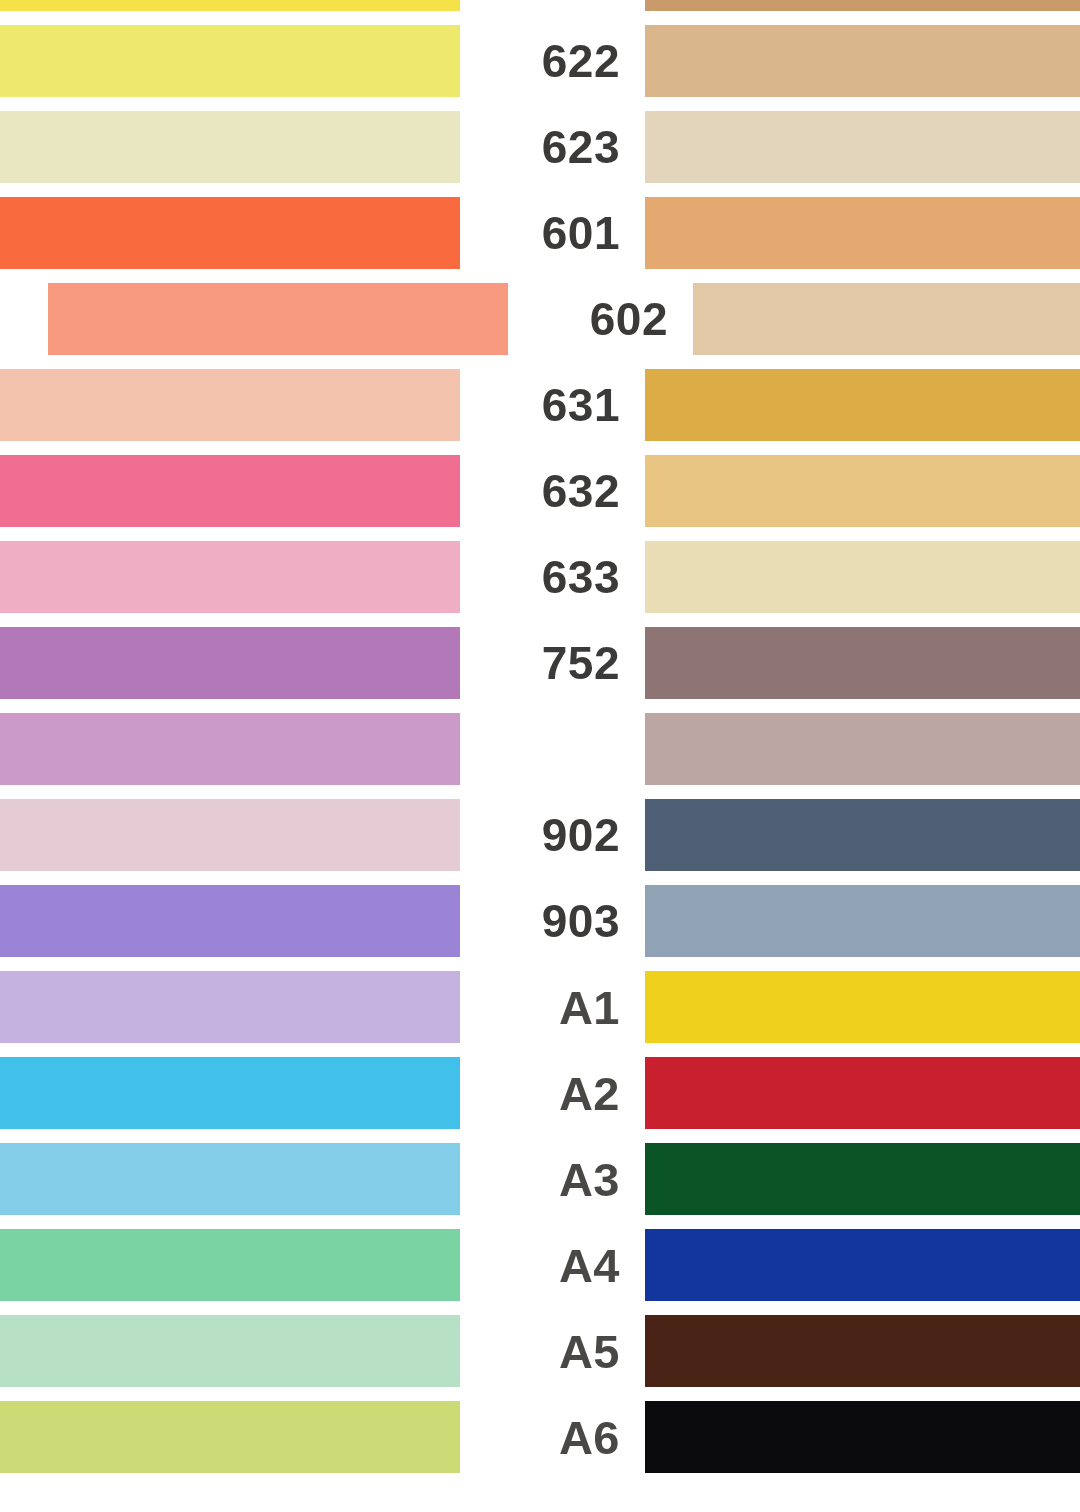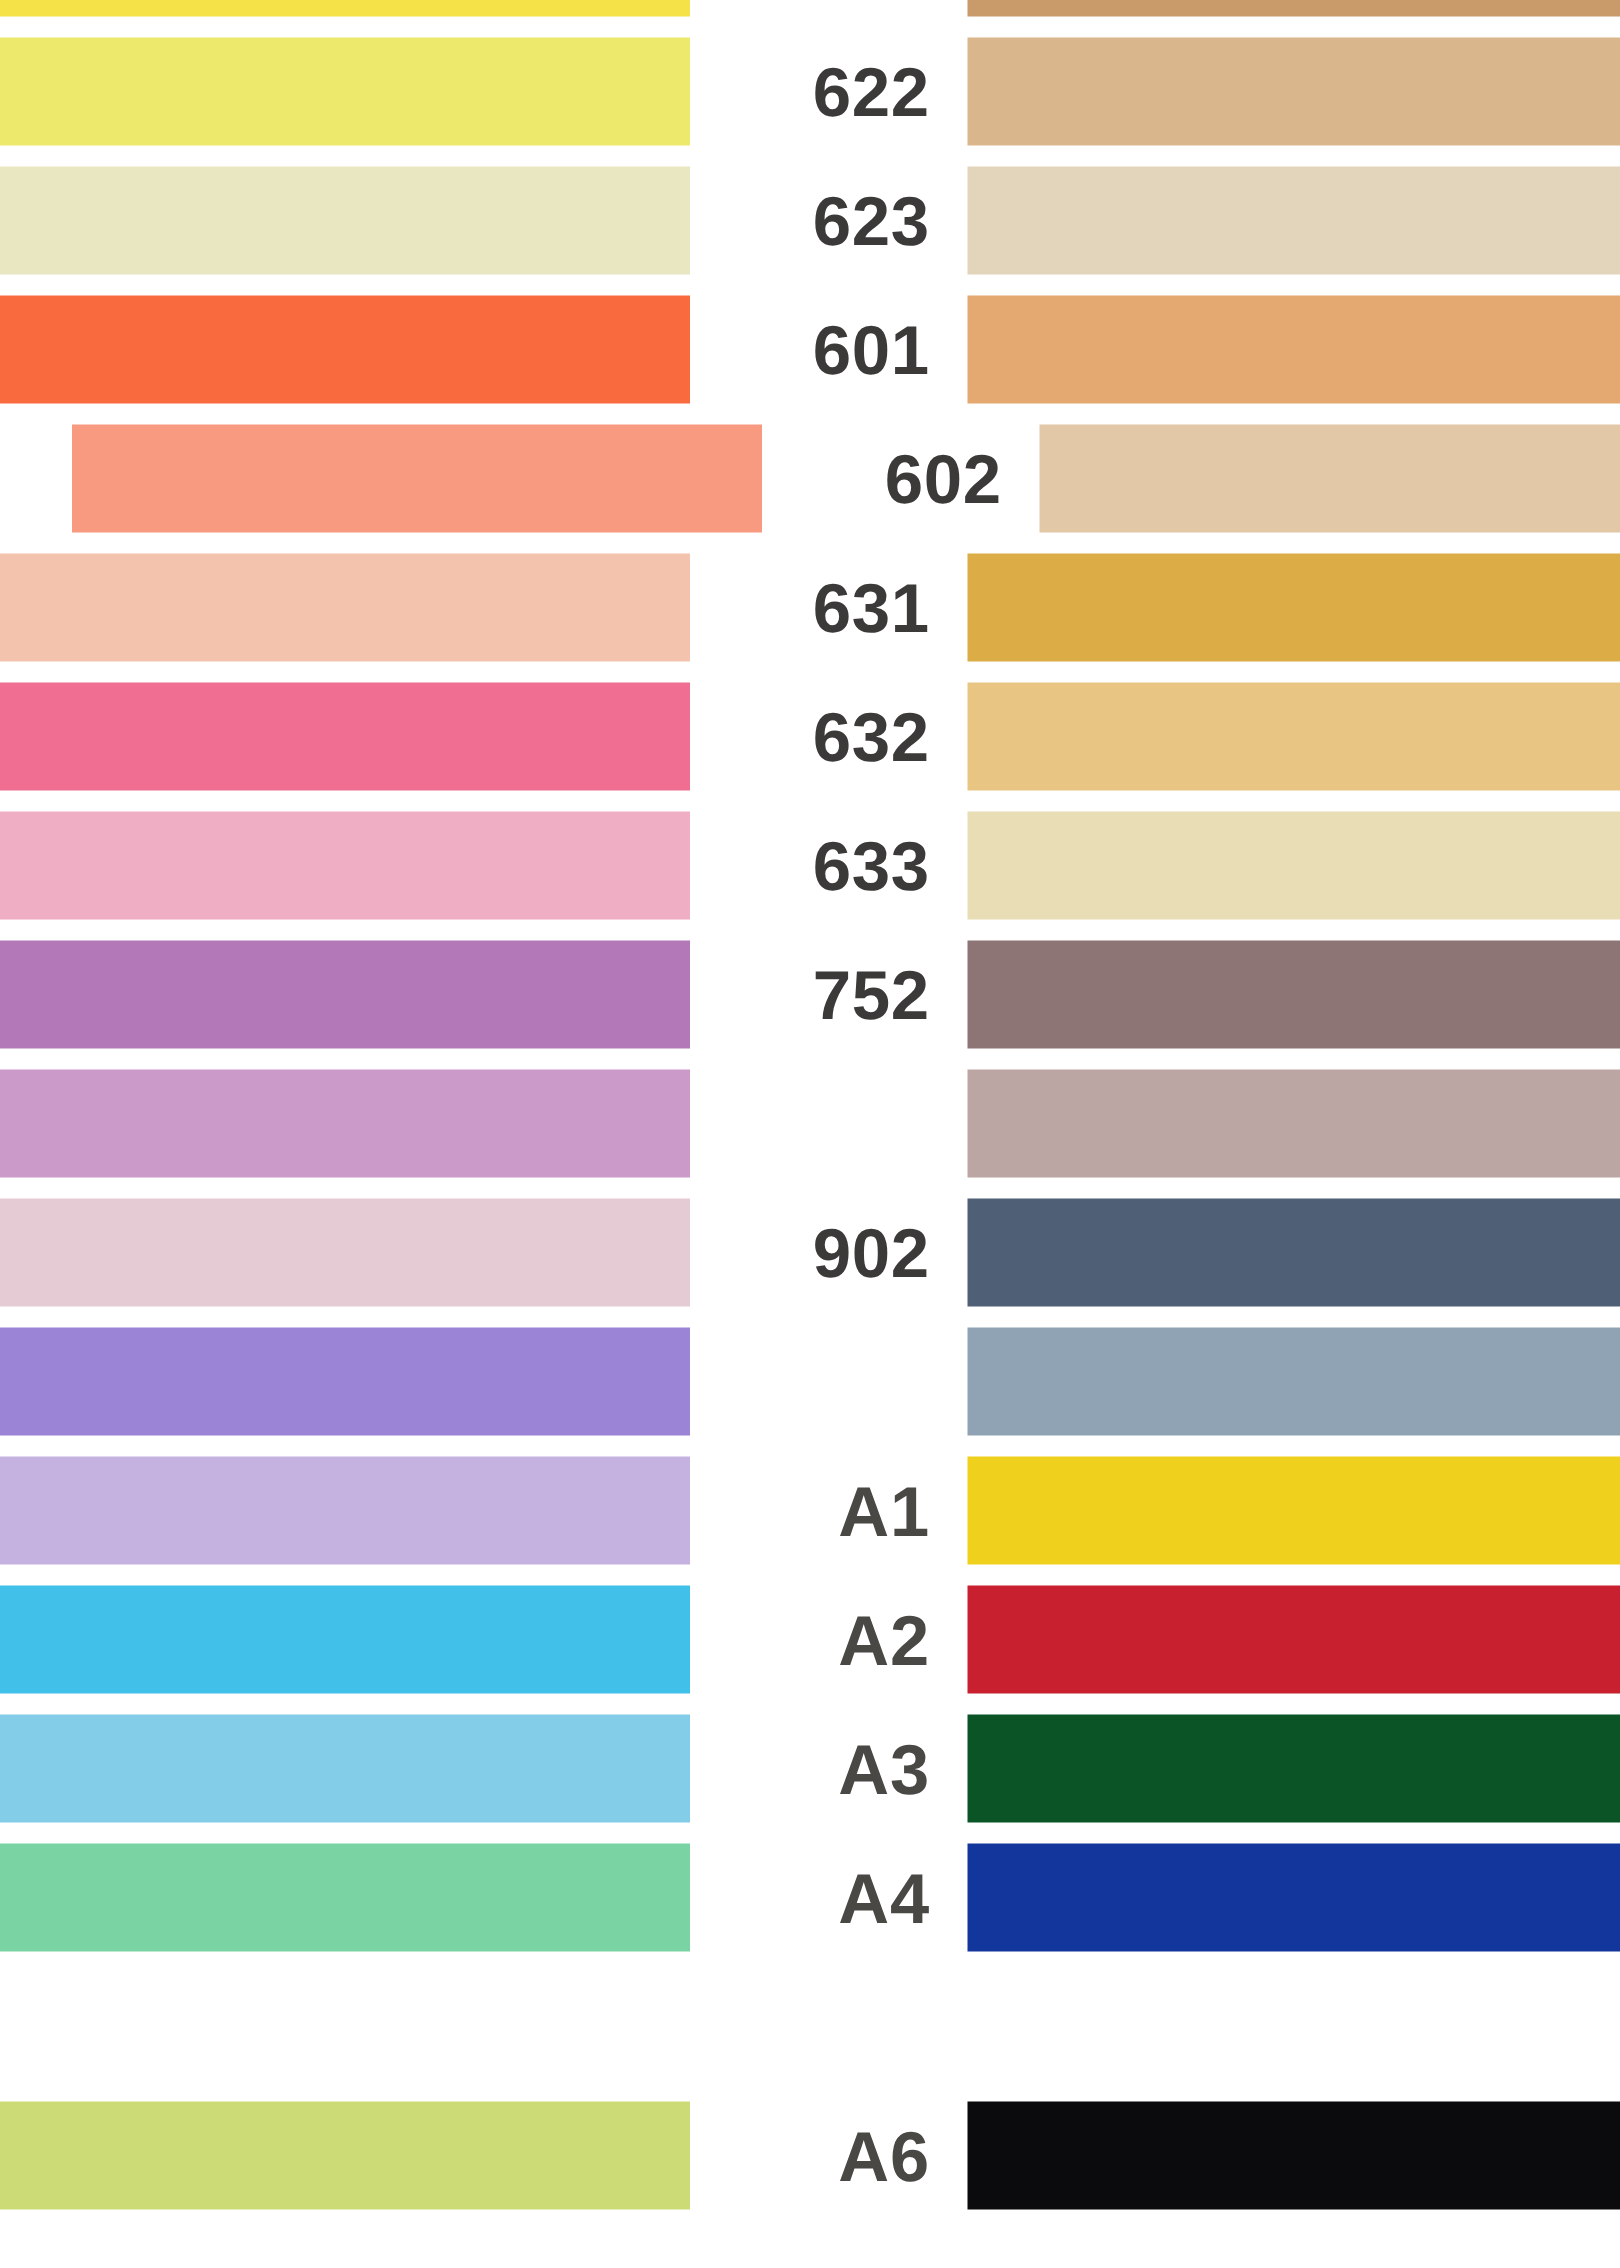--- a/index.html
+++ b/index.html
@@ -129,20 +129,21 @@
       <div class="swatch-left" style="background: rgb(203, 154, 201);"></div>
       <div class="swatch-right" style="background: rgb(188, 166, 164);"></div>
     </div>
     <div class="row" style="top: 799px;">
       <div class="swatch-left" style="background: rgb(228, 203, 212);"></div>
       <div class="row-label">902</div>
       <div class="swatch-right" style="background: rgb(79, 95, 118);"></div>
     </div>
     <div class="row" style="top: 885px;">
       <div class="swatch-left" style="background: rgb(155, 132, 214);"></div>
+      <div class="row-label">903</div>
       <div class="swatch-right" style="background: rgb(143, 163, 181);"></div>
     </div>
     <div class="row" style="top: 971px;">
       <div class="swatch-left" style="background: rgb(198, 178, 224);"></div>
       <div class="row-label alpha">A1</div>
       <div class="swatch-right" style="background: rgb(239, 208, 29);"></div>
     </div>
     <div class="row" style="top: 1057px;">
       <div class="swatch-left" style="background: rgb(65, 192, 234);"></div>
       <div class="row-label alpha">A2</div>
@@ -151,18 +152,23 @@
     <div class="row" style="top: 1143px;">
       <div class="swatch-left" style="background: rgb(132, 205, 232);"></div>
       <div class="row-label alpha">A3</div>
       <div class="swatch-right" style="background: rgb(10, 84, 38);"></div>
     </div>
     <div class="row" style="top: 1229px;">
       <div class="swatch-left" style="background: rgb(121, 211, 163);"></div>
       <div class="row-label alpha">A4</div>
       <div class="swatch-right" style="background: rgb(18, 54, 155);"></div>
     </div>
+    <div class="row" style="top: 1315px;">
+      <div class="swatch-left" style="background: rgb(184, 224, 196);"></div>
+      <div class="row-label alpha">A5</div>
+      <div class="swatch-right" style="background: rgb(74, 35, 23);"></div>
+    </div>
     <div class="row" style="top: 1401px;">
       <div class="swatch-left" style="background: rgb(204, 219, 117);"></div>
       <div class="row-label alpha">A6</div>
       <div class="swatch-right" style="background: rgb(11, 10, 12);"></div>
     </div>
   </div>
 
 </body></html>

